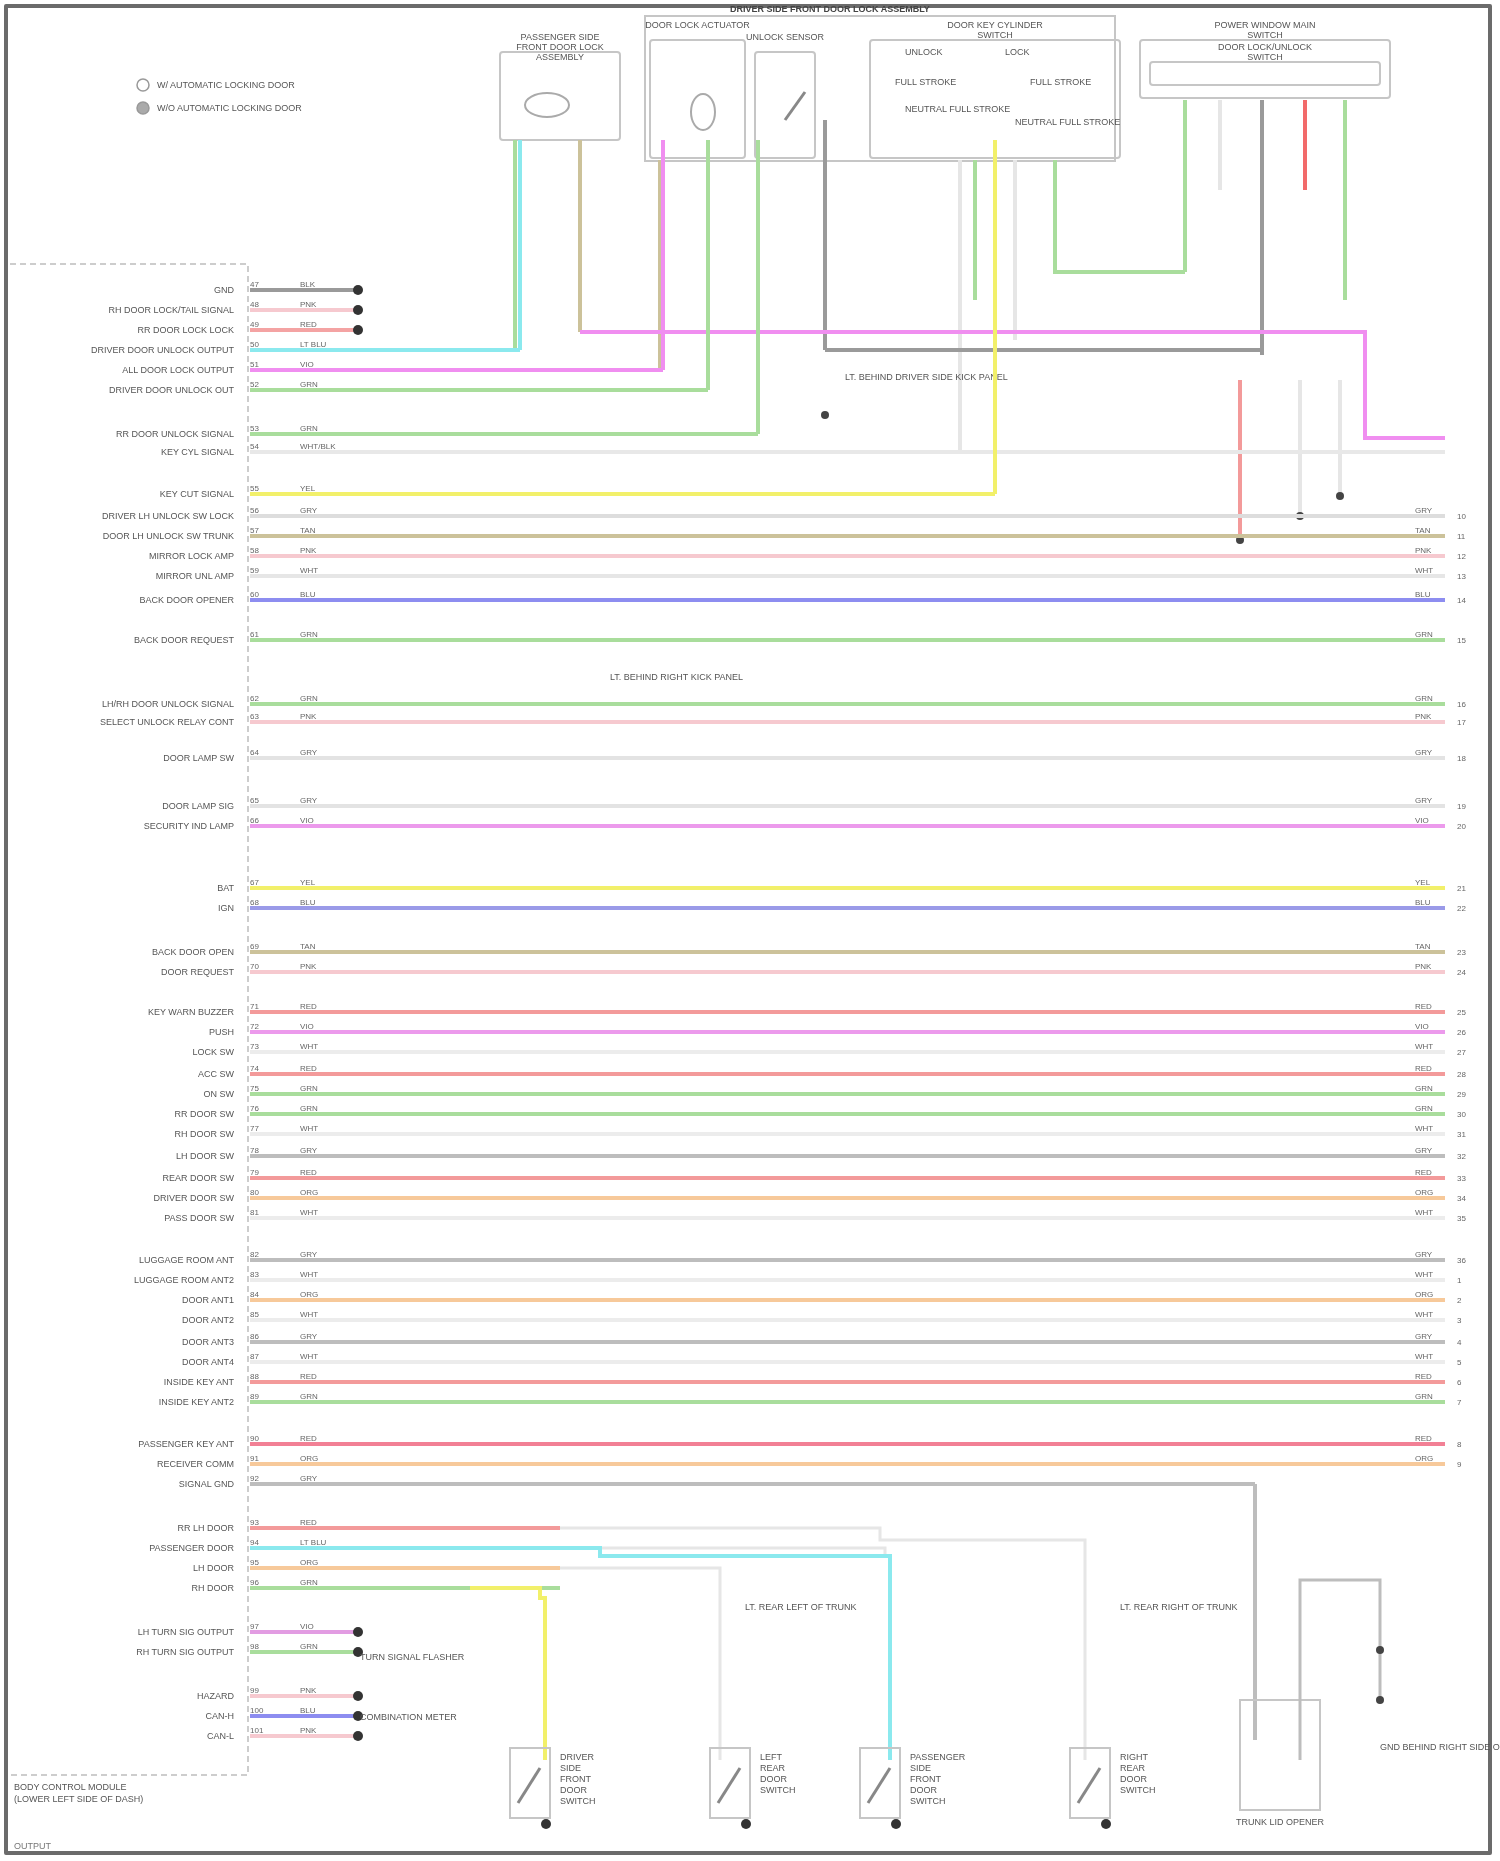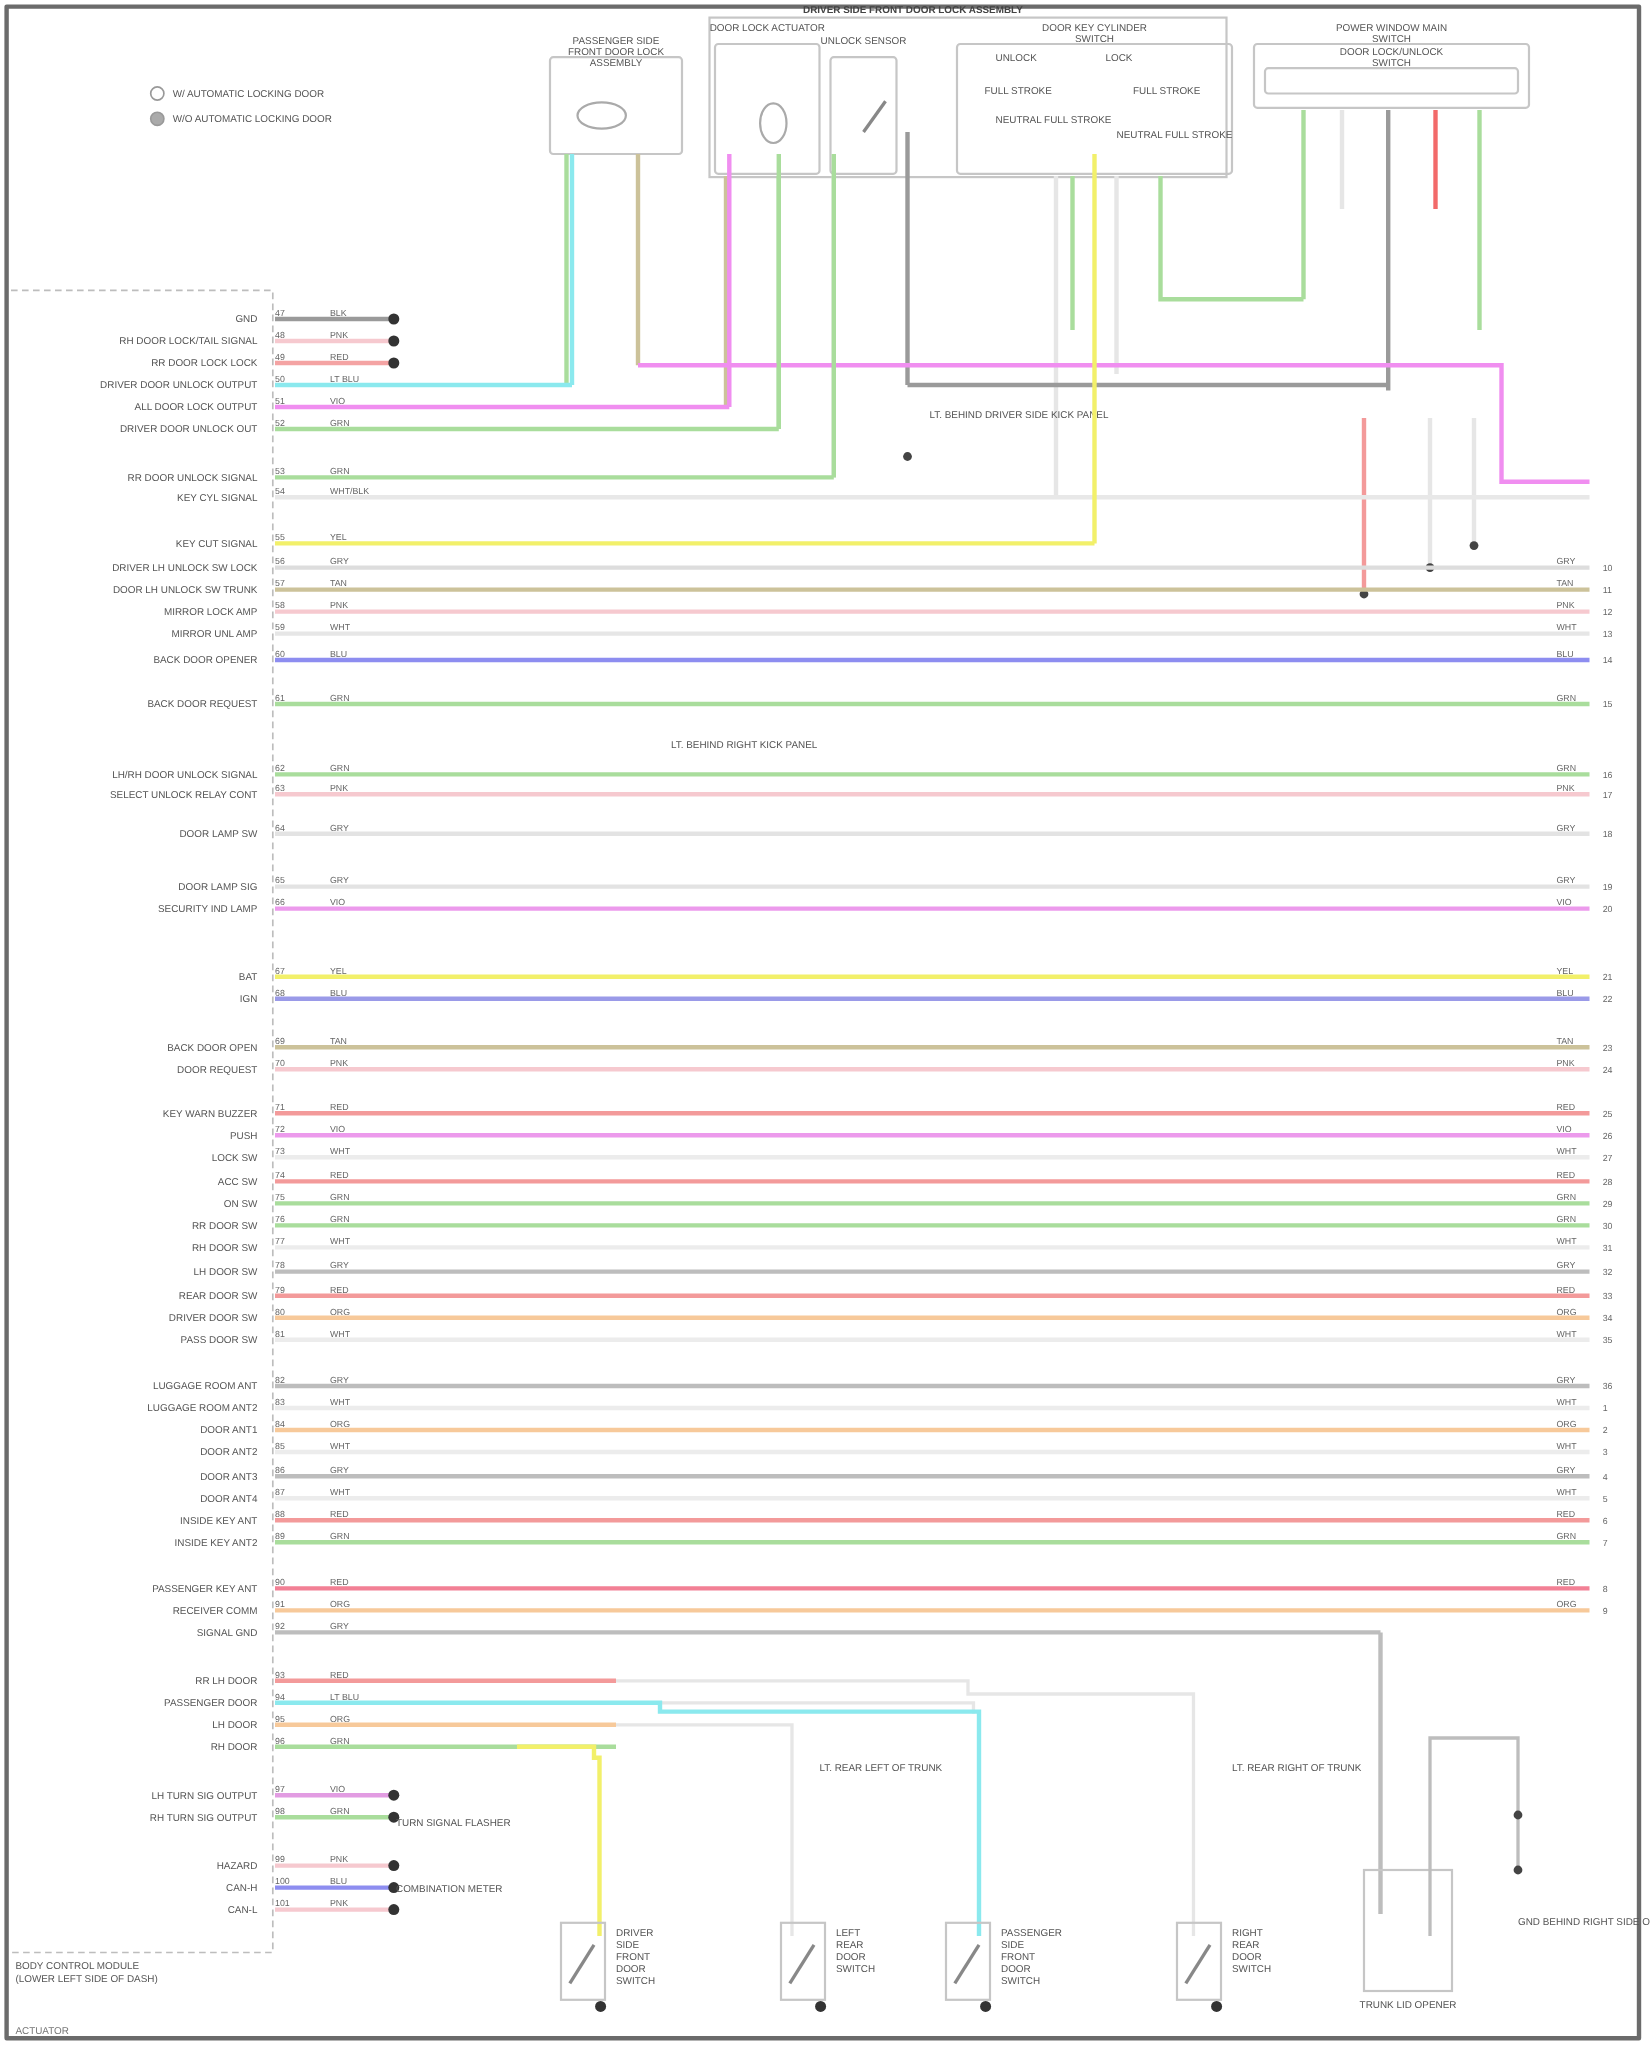--- a/index.html
+++ b/index.html
@@ -427,13 +427,13 @@
     <circle cx="1380" cy="1700" r="4" fill="#444"></circle>
     <text x="1280" y="1825" class="lbl" text-anchor="middle">TRUNK LID OPENER</text>
     <text x="610" y="680" class="lbl">LT. BEHIND RIGHT KICK PANEL</text>
     <text x="745" y="1610" class="lbl">LT. REAR LEFT OF TRUNK</text>
     <text x="1120" y="1610" class="lbl">LT. REAR RIGHT OF TRUNK</text>
     <text x="1380" y="1750" class="lbl">GND BEHIND RIGHT SIDE OF TRUNK</text>
     <text x="360" y="1660" class="lbl">TURN SIGNAL FLASHER</text>
     <text x="360" y="1720" class="lbl">COMBINATION METER</text>
   </svg>
 
-<div class="footer">ACTUATOR</div>
+<div class="footer">OUTPUT</div>
 
 </body></html>

